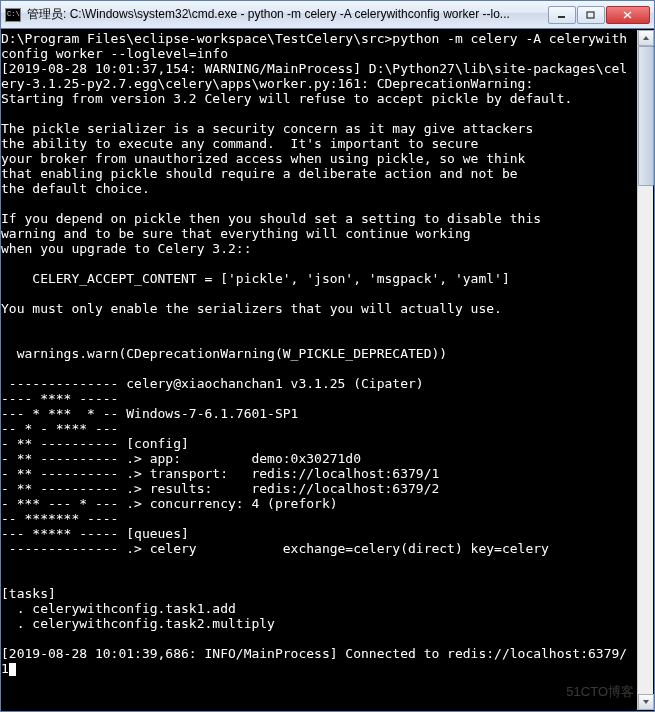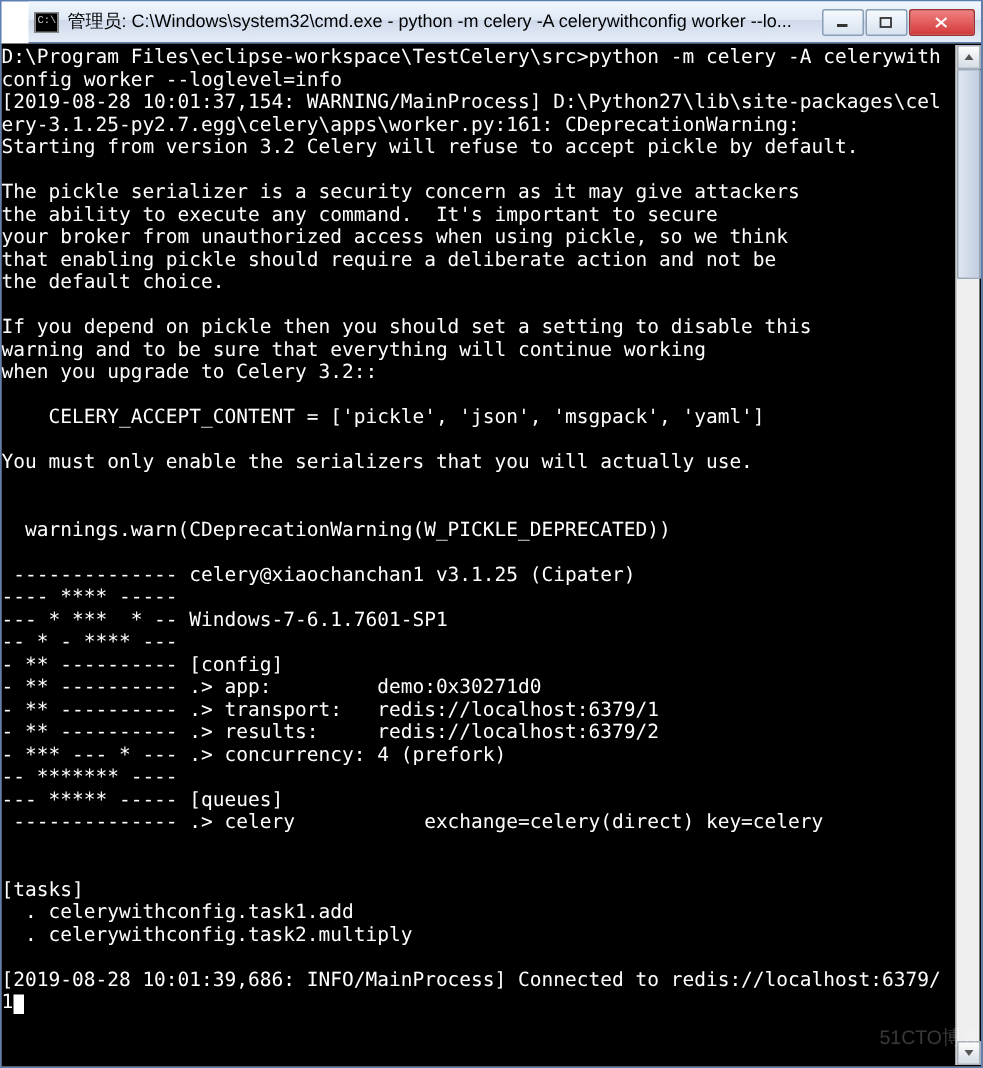--- a/index.html
+++ b/index.html
@@ -19,21 +19,20 @@
   border: 1px solid #5a7fb0;
   position: relative;
 }
 .titlebar {
   height: 28px;
   background: linear-gradient(to bottom, #f0f6fd 0%, #dfe9f5 45%, #cfd9ea 46%, #e4ecf7 100%);
   display: flex;
   align-items: center;
   padding: 0 4px;
   border-bottom: 1px solid #5a7fb0;
-  margin-left: 18px;
 }
 .titlebar-icon {
   width: 16px;
   height: 14px;
   background: #000;
   border: 1px solid #888;
   margin-right: 6px;
   position: relative;
 }
 .titlebar-icon::after {
@@ -111,21 +110,21 @@
   position: absolute;
   top: 16px;
   width: 16px;
   height: 140px;
   background: linear-gradient(to right, #dfe7f1, #c0cde0);
   border: 1px solid #9aa8bc;
   border-radius: 1px;
 }
 .watermark {
   position: absolute;
-  right: 0;
+  right: 20px;
   bottom: 10px;
   color: rgba(255,255,255,0.22);
   font-family: "Microsoft YaHei", sans-serif;
   font-size: 13px;
   pointer-events: none;
 }
 .cursor {
   display: inline-block;
   width: 7px;
   height: 13px;

